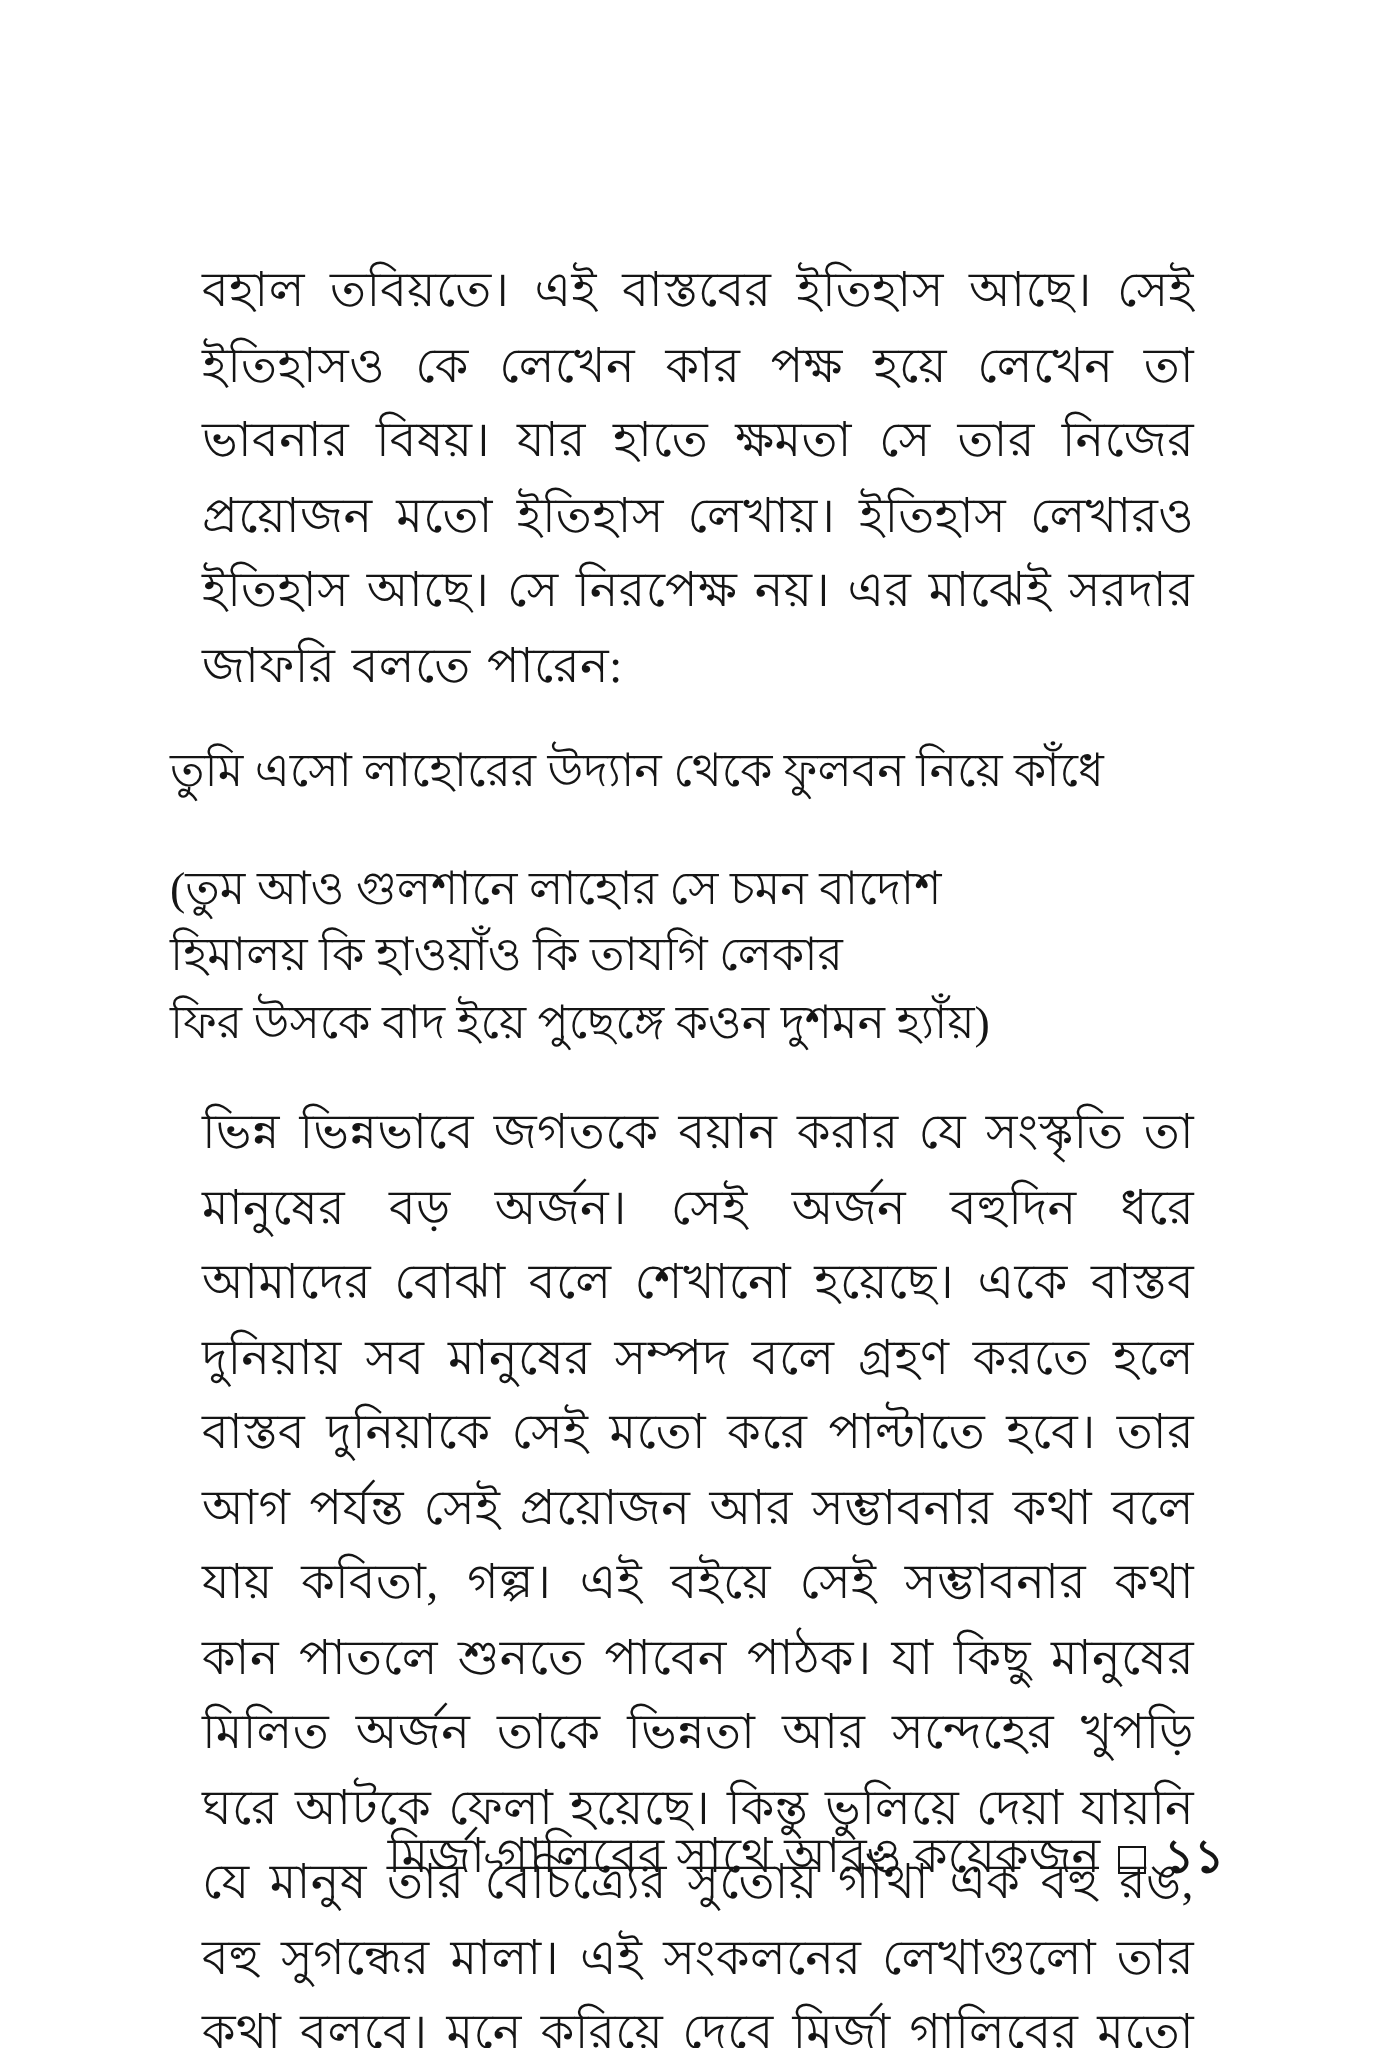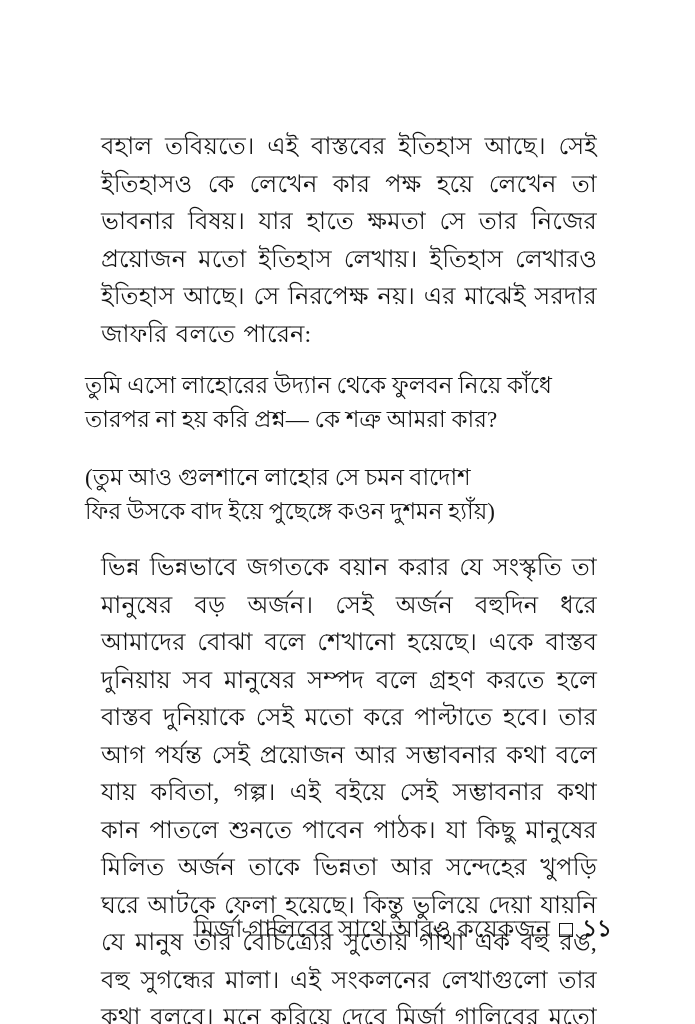--- a/index.html
+++ b/index.html
@@ -82,25 +82,25 @@
 <body>
 
 <div class="page">
 
   <div class="text-column">
 
     <p class="body-para">বহাল তবিয়তে। এই বাস্তবের ইতিহাস আছে। সেই ইতিহাসও কে লেখেন কার পক্ষ হয়ে লেখেন তা ভাবনার বিষয়। যার হাতে ক্ষমতা সে তার নিজের প্রয়োজন মতো ইতিহাস লেখায়। ইতিহাস লেখারও ইতিহাস আছে। সে নিরপেক্ষ নয়। এর মাঝেই সরদার জাফরি বলতে পারেন:</p>
 
     <div class="verse-block">
       <div class="verse-line">তুমি এসো লাহোরের উদ্যান থেকে ফুলবন নিয়ে কাঁধে</div>
-      <div class="verse-line">তারপর না হয় করি প্রশ্ন— কে শত্রু আমরা কার?</div>
     </div>
 
     <div class="verse-block transliteration">
       <div class="verse-line">(তুম আও গুলশানে লাহোর সে চমন বাদোশ</div>
+      <div class="verse-line">হিমালয় কি হাওয়াঁও কি তাযগি লেকার</div>
       <div class="verse-line">ফির উসকে বাদ ইয়ে পুছেঙ্গে কওন দুশমন হ্যাঁয়)</div>
     </div>
 
     <p class="body-para para-2">ভিন্ন ভিন্নভাবে জগতকে বয়ান করার যে সংস্কৃতি তা মানুষের বড় অর্জন। সেই অর্জন বহুদিন ধরে আমাদের বোঝা বলে শেখানো হয়েছে। একে বাস্তব দুনিয়ায় সব মানুষের সম্পদ বলে গ্রহণ করতে হলে বাস্তব দুনিয়াকে সেই মতো করে পাল্টাতে হবে। তার আগ পর্যন্ত সেই প্রয়োজন আর সম্ভাবনার কথা বলে যায় কবিতা, গল্প। এই বইয়ে সেই সম্ভাবনার কথা কান পাতলে শুনতে পাবেন পাঠক। যা কিছু মানুষের মিলিত অর্জন তাকে ভিন্নতা আর সন্দেহের খুপড়ি ঘরে আটকে ফেলা হয়েছে। কিন্তু ভুলিয়ে দেয়া যায়নি যে মানুষ তার বৈচিত্র্যের সুতোয় গাঁথা এক বহু রঙ, বহু সুগন্ধের মালা। এই সংকলনের লেখাগুলো তার কথা বলবে। মনে করিয়ে দেবে মির্জা গালিবের মতো করে:</p>
 
   </div>
 
   <div class="footer">
     <span class="footer-title">মির্জা গালিবের সাথে আরও কয়েকজন</span>
     <span class="footer-square"></span>

